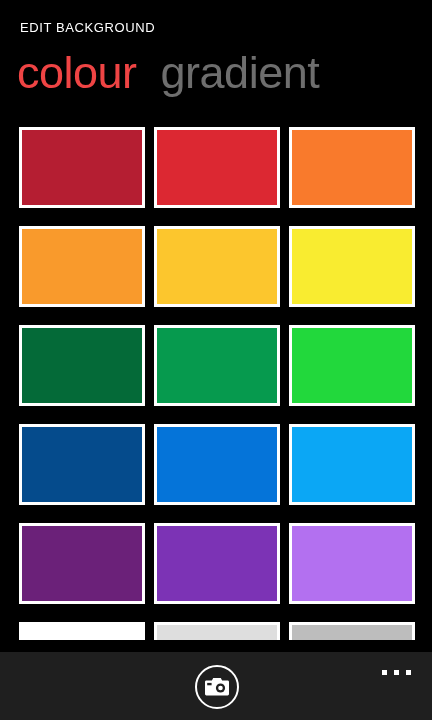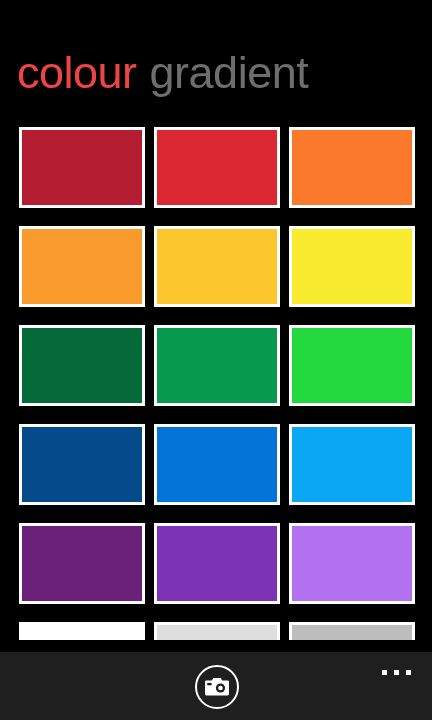--- a/index.html
+++ b/index.html
@@ -42,21 +42,21 @@
     top: 50px;
     white-space: nowrap;
     line-height: 1;
   }
   .pivot-item {
     font-size: 45px;
     font-weight: 300;
     letter-spacing: -0.5px;
   }
   .pivot-item.active { color: #ef4444; }
-  .pivot-item.inactive { color: #6e6e6e; margin-left: 13px; }
+  .pivot-item.inactive { color: #6e6e6e; margin-left: 24px; }
 
   
   #swatch-grid {
     position: absolute;
     left: 19px;
     top: 127px;
     width: 413px;
     height: 513px;
     overflow: hidden;
   }
@@ -124,20 +124,21 @@
     background: #ffffff;
   }
   .dot.d1 { left: 6px; }
   .dot.d2 { left: 18px; }
   .dot.d3 { left: 30px; }
 </style>
 </head>
 <body>
 
 <div id="app-header">
+  <div id="app-title">EDIT BACKGROUND</div>
 
   <div id="pivot-header">
     <span class="pivot-item active">colour</span><span class="pivot-item inactive">gradient</span>
   </div>
 </div>
 
 <div id="swatch-grid">
     <div class="swatch-row"><div class="swatch"><span class="swatch-fill" style="background: rgb(181, 30, 50);"></span></div><div class="swatch"><span class="swatch-fill" style="background: rgb(220, 40, 50);"></span></div><div class="swatch"><span class="swatch-fill" style="background: rgb(249, 122, 44);"></span></div></div>
     <div class="swatch-row"><div class="swatch"><span class="swatch-fill" style="background: rgb(249, 154, 44);"></span></div><div class="swatch"><span class="swatch-fill" style="background: rgb(252, 198, 45);"></span></div><div class="swatch"><span class="swatch-fill" style="background: rgb(249, 236, 48);"></span></div></div>
     <div class="swatch-row"><div class="swatch"><span class="swatch-fill" style="background: rgb(4, 106, 56);"></span></div><div class="swatch"><span class="swatch-fill" style="background: rgb(6, 154, 78);"></span></div><div class="swatch"><span class="swatch-fill" style="background: rgb(34, 216, 60);"></span></div></div>

